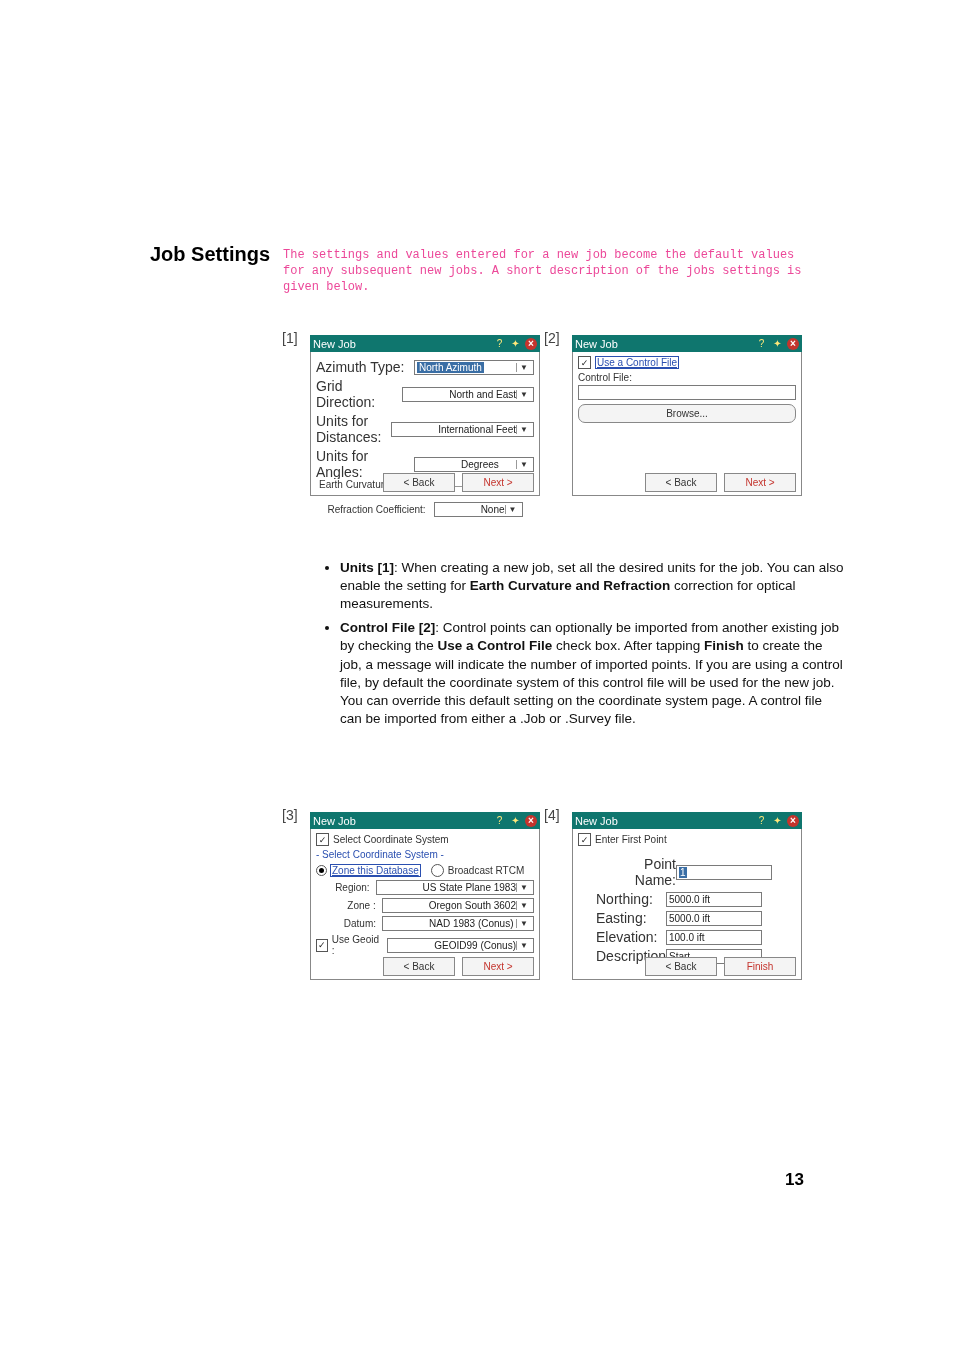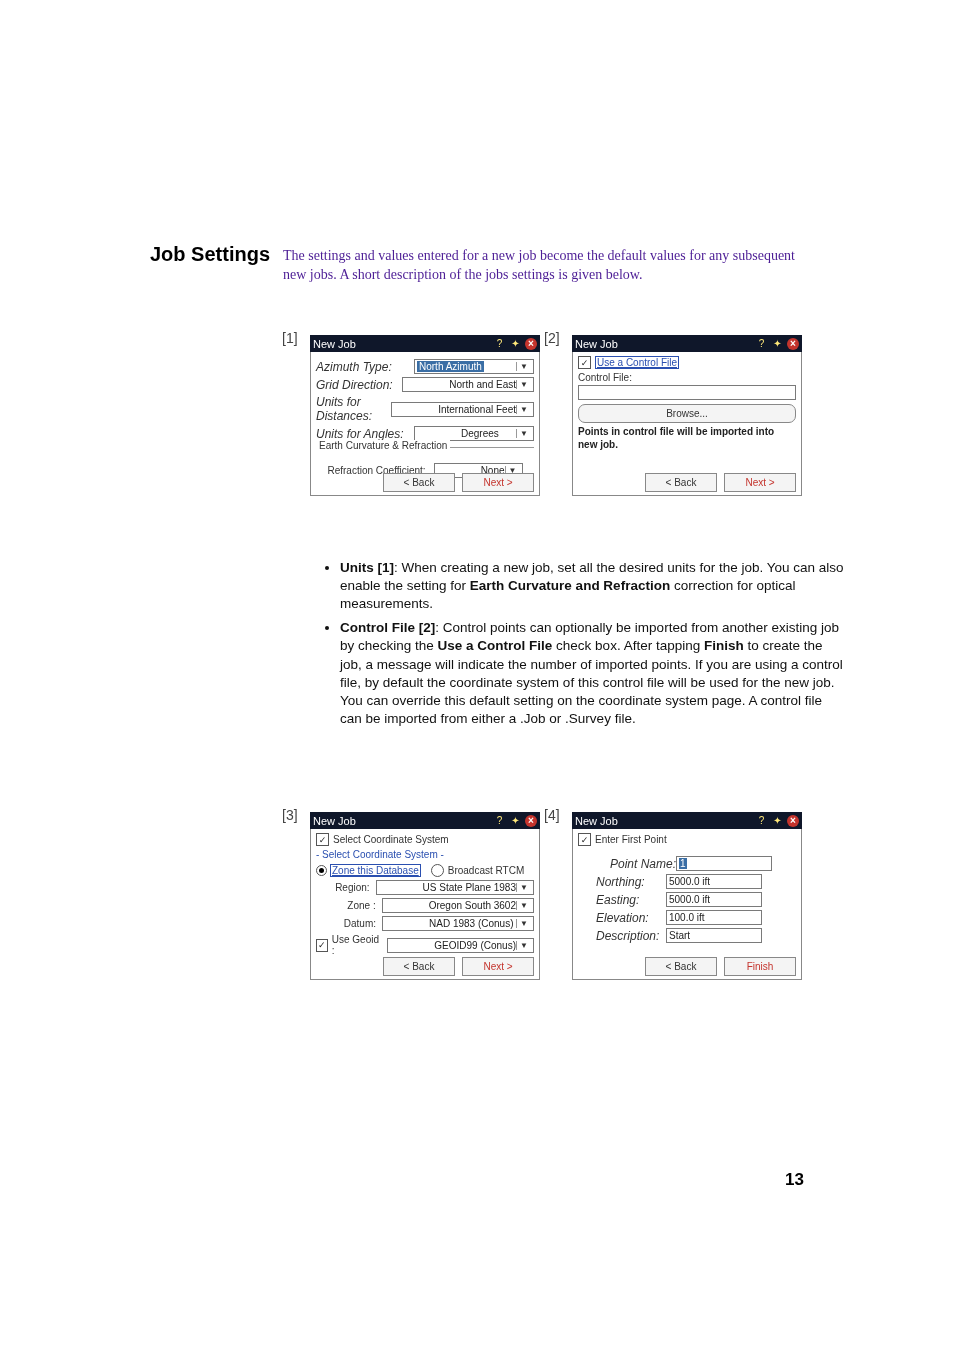--- a/index.html
+++ b/index.html
@@ -22,45 +22,45 @@
     font-family: Arial, Helvetica, sans-serif;
     font-size: 20px;
     font-weight: bold;
     color: #000;
   }
   .intro {
     position: absolute;
     left: 283px;
     top: 247px;
     width: 520px;
-    font-family: Liberation Serif, serif;
-    font-size: 14px;
+    font-family: Liberation Mono, monospace;
+    font-size: 12px;
     line-height: 1.35;
-    color: #4c1d95;
+    color: #ec4899;
   }
   .shot {
     position: absolute;
     width: 230px;
     height: 161px;
     background: #fff;
   }
   .shot-tag {
     position: absolute;
     left: -28px;
     top: -5px;
     font-family: Arial, sans-serif;
     font-size: 14px;
     color: #444;
   }
   .titlebar {
     display: flex;
     align-items: center;
     justify-content: space-between;
     height: 17px;
-    background: #0f172a;
+    background: #0f766e;
     color: #fff;
     font-size: 11px;
     padding: 0 3px 0 3px;
     box-sizing: border-box;
   }
   .tb-icons {
     display: flex;
     gap: 3px;
     align-items: center;
   }
@@ -93,22 +93,21 @@
     position: relative;
   }
   .row {
     display: flex;
     align-items: center;
     margin: 3px 0;
   }
   .row .lbl {
     width: 98px;
     color: #333;
-    font-size: 12px;
-    font-style: italic;
+    font-size: 14px;
   }
   .sel, .txt {
     flex: 1;
     height: 15px;
     border: 1px solid #7a7a7a;
     background: #fff;
     font-size: 10px;
     padding: 0 2px;
     box-sizing: border-box;
     display: flex;
@@ -279,21 +278,20 @@
     <div class="pane">
       <div class="chkrow">
         <span class="chkbox">✓</span>
         <span class="chk-link boxed-link">Use a Control File</span>
       </div>
       <div class="small-lbl" style="margin:2px 0;">Control File:</div>
       <div class="txt" style="height:15px;"></div>
       <div style="text-align:right; margin-top:4px;">
         <span class="btn" style="min-width:64px;border-radius:7px;">Browse...</span>
       </div>
-      <div style="font-weight:bold; font-size:10px; margin-top:2px; line-height:1.3;">Points in control file will be imported into new job.</div>
       <div class="btnbar">
         <span class="btn">&lt; Back</span>
         <span class="btn red">Next  &gt;</span>
       </div>
     </div>
   </div>
 
   <ul class="bullets" style="top:545px;">
     <li>
       <b>Units [1]</b><span>: When creating a new job, set all the desired units for the job. You can also enable the setting for </span><b>Earth Curvature and Refraction</b><span> correction for optical measurements.</span>

